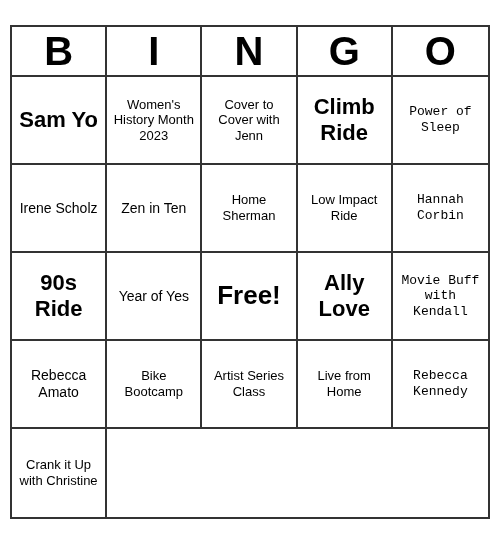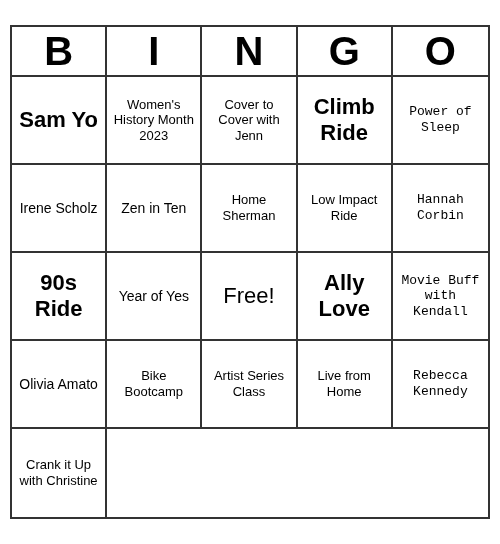--- a/index.html
+++ b/index.html
@@ -70,22 +70,22 @@
     .bingo-cell:nth-child(n+21) {
       border-bottom: none;
     }
 
     .bingo-cell.large-text {
       font-size: 22px;
       font-weight: bold;
     }
 
     .bingo-cell.free {
-      font-size: 22px;
-      font-weight: normal;
+      font-size: 26px;
+      font-weight: bold;
     }
 
     .bingo-cell.medium-text {
       font-size: 14px;
       font-weight: normal;
     }
   </style>
 </head>
 <body>
 
@@ -106,20 +106,20 @@
       <div class="bingo-cell medium-text">Irene Scholz</div>
       <div class="bingo-cell medium-text">Zen in Ten</div>
       <div class="bingo-cell">Home Sherman</div>
       <div class="bingo-cell">Low Impact Ride</div>
       <div class="bingo-cell">Hannah Corbin</div>
       <div class="bingo-cell large-text">90s Ride</div>
       <div class="bingo-cell medium-text">Year of Yes</div>
       <div class="bingo-cell free">Free!</div>
       <div class="bingo-cell large-text">Ally Love</div>
       <div class="bingo-cell">Movie Buff with Kendall</div>
-      <div class="bingo-cell medium-text">Olivia Amato</div>
+      <div class="bingo-cell medium-text">Rebecca Amato</div>
       <div class="bingo-cell">Bike Bootcamp</div>
       <div class="bingo-cell">Artist Series Class</div>
       <div class="bingo-cell">Live from Home</div>
       <div class="bingo-cell">Rebecca Kennedy</div>
       <div class="bingo-cell">Crank it Up with Christine</div>
     </div>
 </div>
 
 </body></html>

